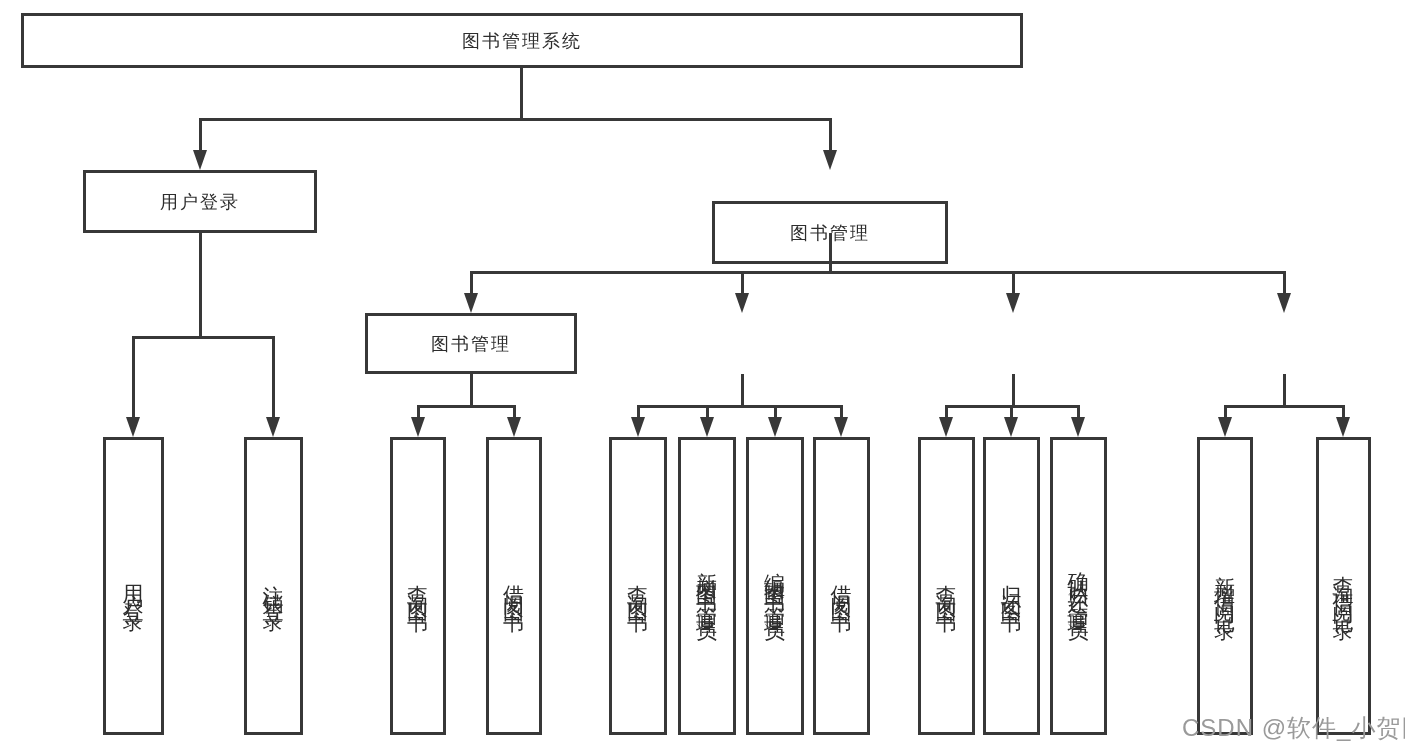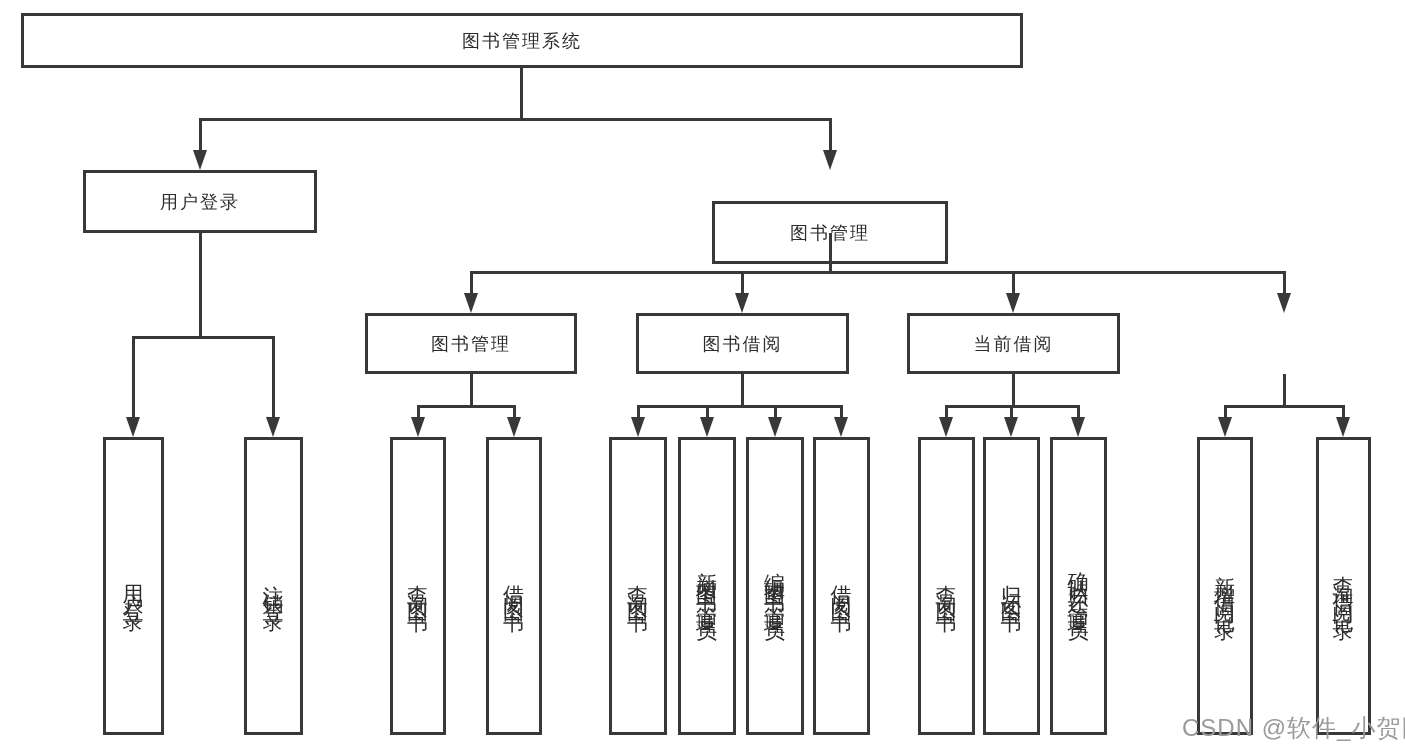--- a/index.html
+++ b/index.html
@@ -106,26 +106,20 @@
   <div class="stem" style="left:741px; top:271px; height:24px;"></div>
   <div class="arrow" style="left:735px; top:293px;"></div>
   <div class="stem" style="left:1012px; top:271px; height:24px;"></div>
   <div class="arrow" style="left:1006px; top:293px;"></div>
   <div class="stem" style="left:1283px; top:271px; height:24px;"></div>
   <div class="arrow" style="left:1277px; top:293px;"></div>
 
   <div class="box hbox" style="left:365px; top:313px; width:212px; height:61px;">
     <span>图书管理</span>
   </div>
-  <div class="box hbox" style="left:636px; top:313px; width:213px; height:61px;">
-    <span>图书借阅</span>
-  </div>
-  <div class="box hbox" style="left:907px; top:313px; width:213px; height:61px;">
-    <span>当前借阅</span>
-  </div>
 
   <div class="vline" style="left:470px; top:374px; height:34px;"></div>
   <div class="hline" style="left:417px; top:405px; width:99px;"></div>
   <div class="stem" style="left:417px; top:405px; height:15px;"></div>
   <div class="arrow" style="left:411px; top:417px;"></div>
   <div class="stem" style="left:513px; top:405px; height:15px;"></div>
   <div class="arrow" style="left:507px; top:417px;"></div>
 
   <div class="vline" style="left:741px; top:374px; height:34px;"></div>
   <div class="hline" style="left:637px; top:405px; width:206px;"></div>

